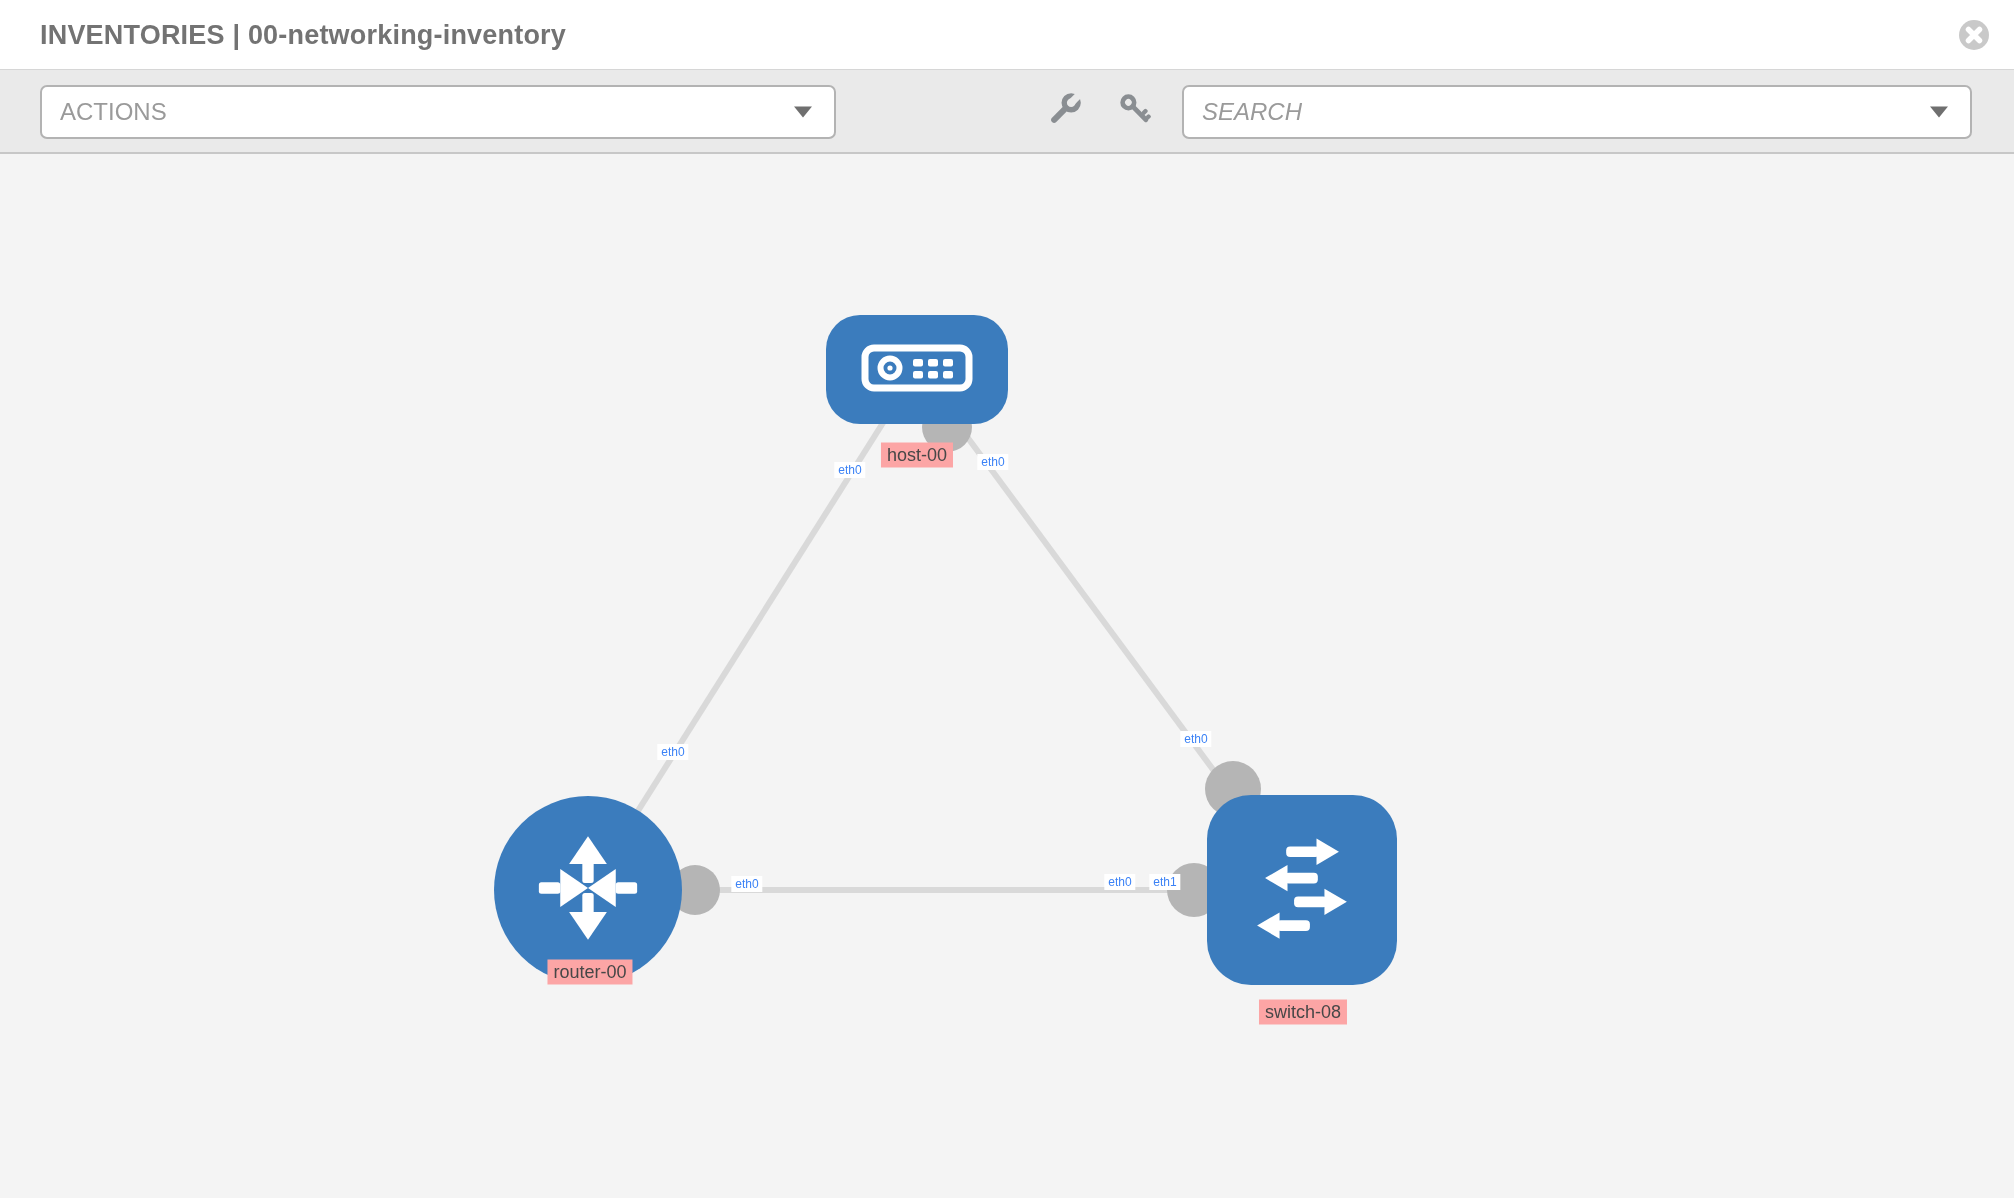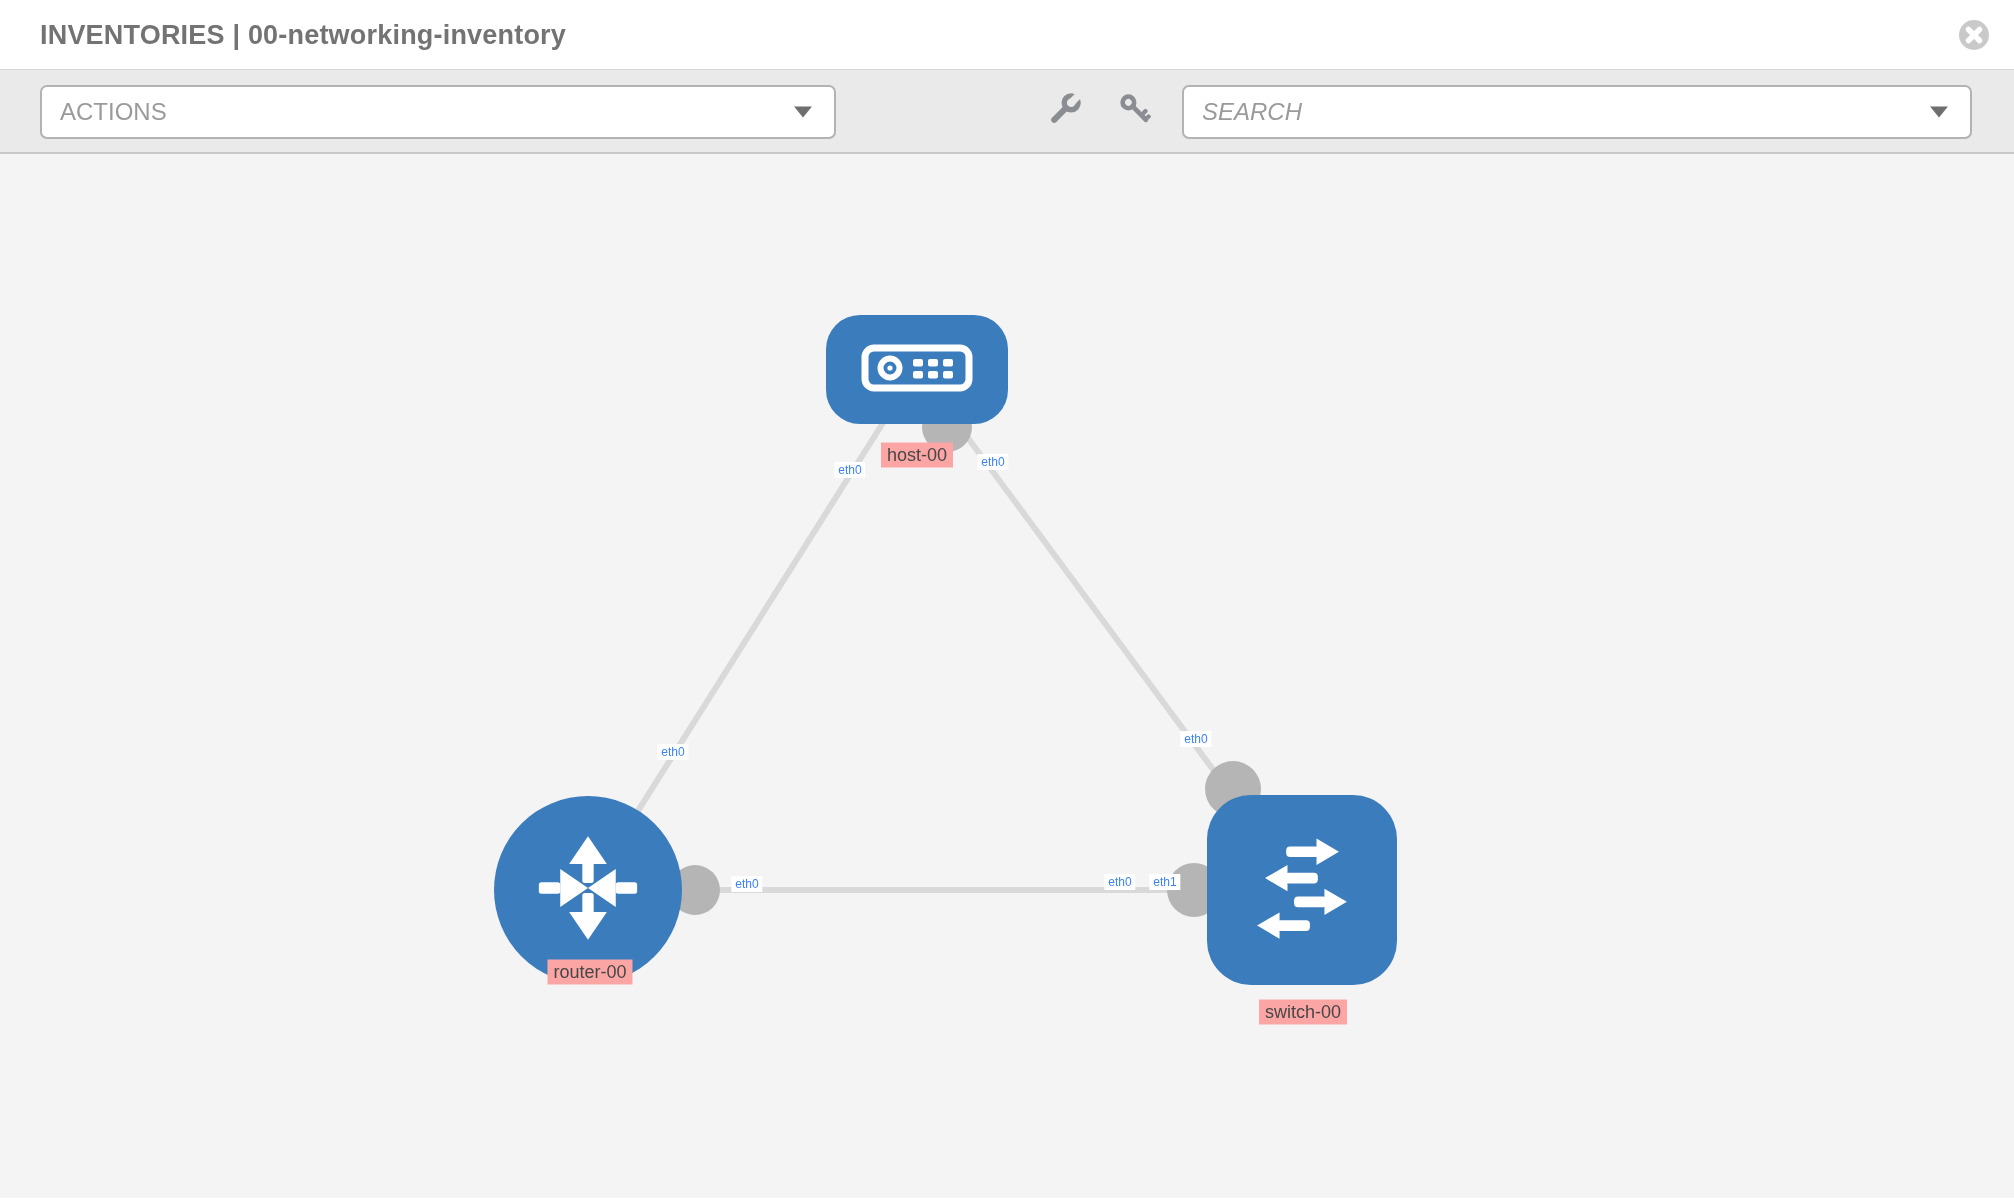--- a/index.html
+++ b/index.html
@@ -148,21 +148,21 @@
           <path d="M67 50.5 L84 60.5 L67 70.5 Z"></path>
           <rect x="31" y="74.5" width="25" height="8" rx="3"></rect>
           <path d="M33 68.5 L16 78.5 L33 88.5 Z"></path>
         </g>
       </svg>
     </span>
   </div>
 
   <div class="node-label" style="left:917px;  top:301px;">host-00</div>
   <div class="node-label" style="left:590px;  top:818px;">router-00</div>
-  <div class="node-label" style="left:1303px; top:858px;">switch-00</div>
+  <div class="node-label" style="left:1303px; top:858px;">switch-08</div>
 
   <div class="if-label" style="left:850px;  top:316px;">eth0</div>
   <div class="if-label" style="left:993px;  top:308px;">eth0</div>
   <div class="if-label" style="left:673px;  top:598px;">eth0</div>
   <div class="if-label" style="left:1196px; top:585px;">eth0</div>
   <div class="if-label" style="left:747px;  top:730px;">eth0</div>
   <div class="if-label" style="left:1120px; top:728px;">eth0</div>
   <div class="if-label over" style="left:1144px; top:728px;">eth1</div>
 
 </div>

